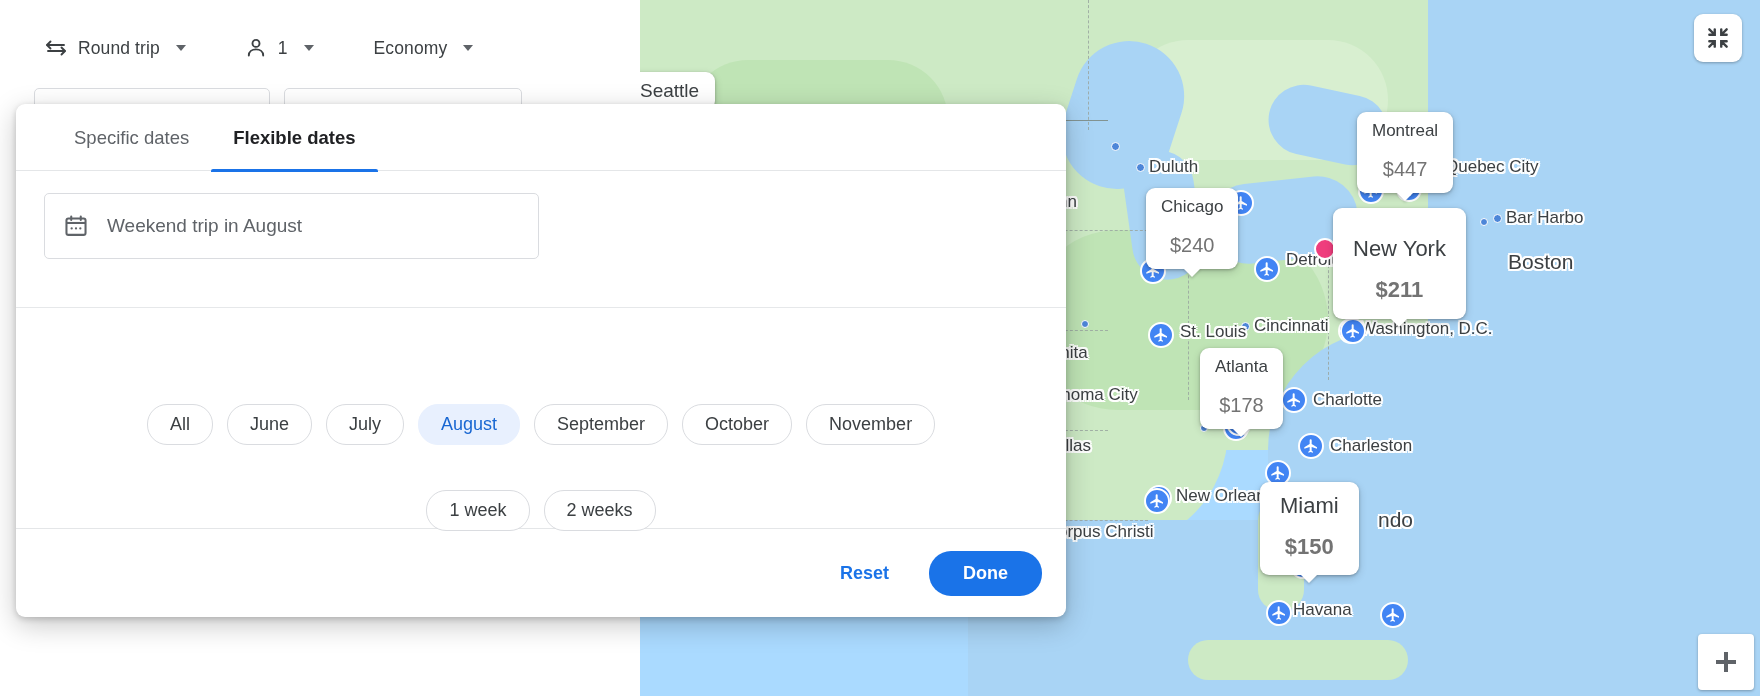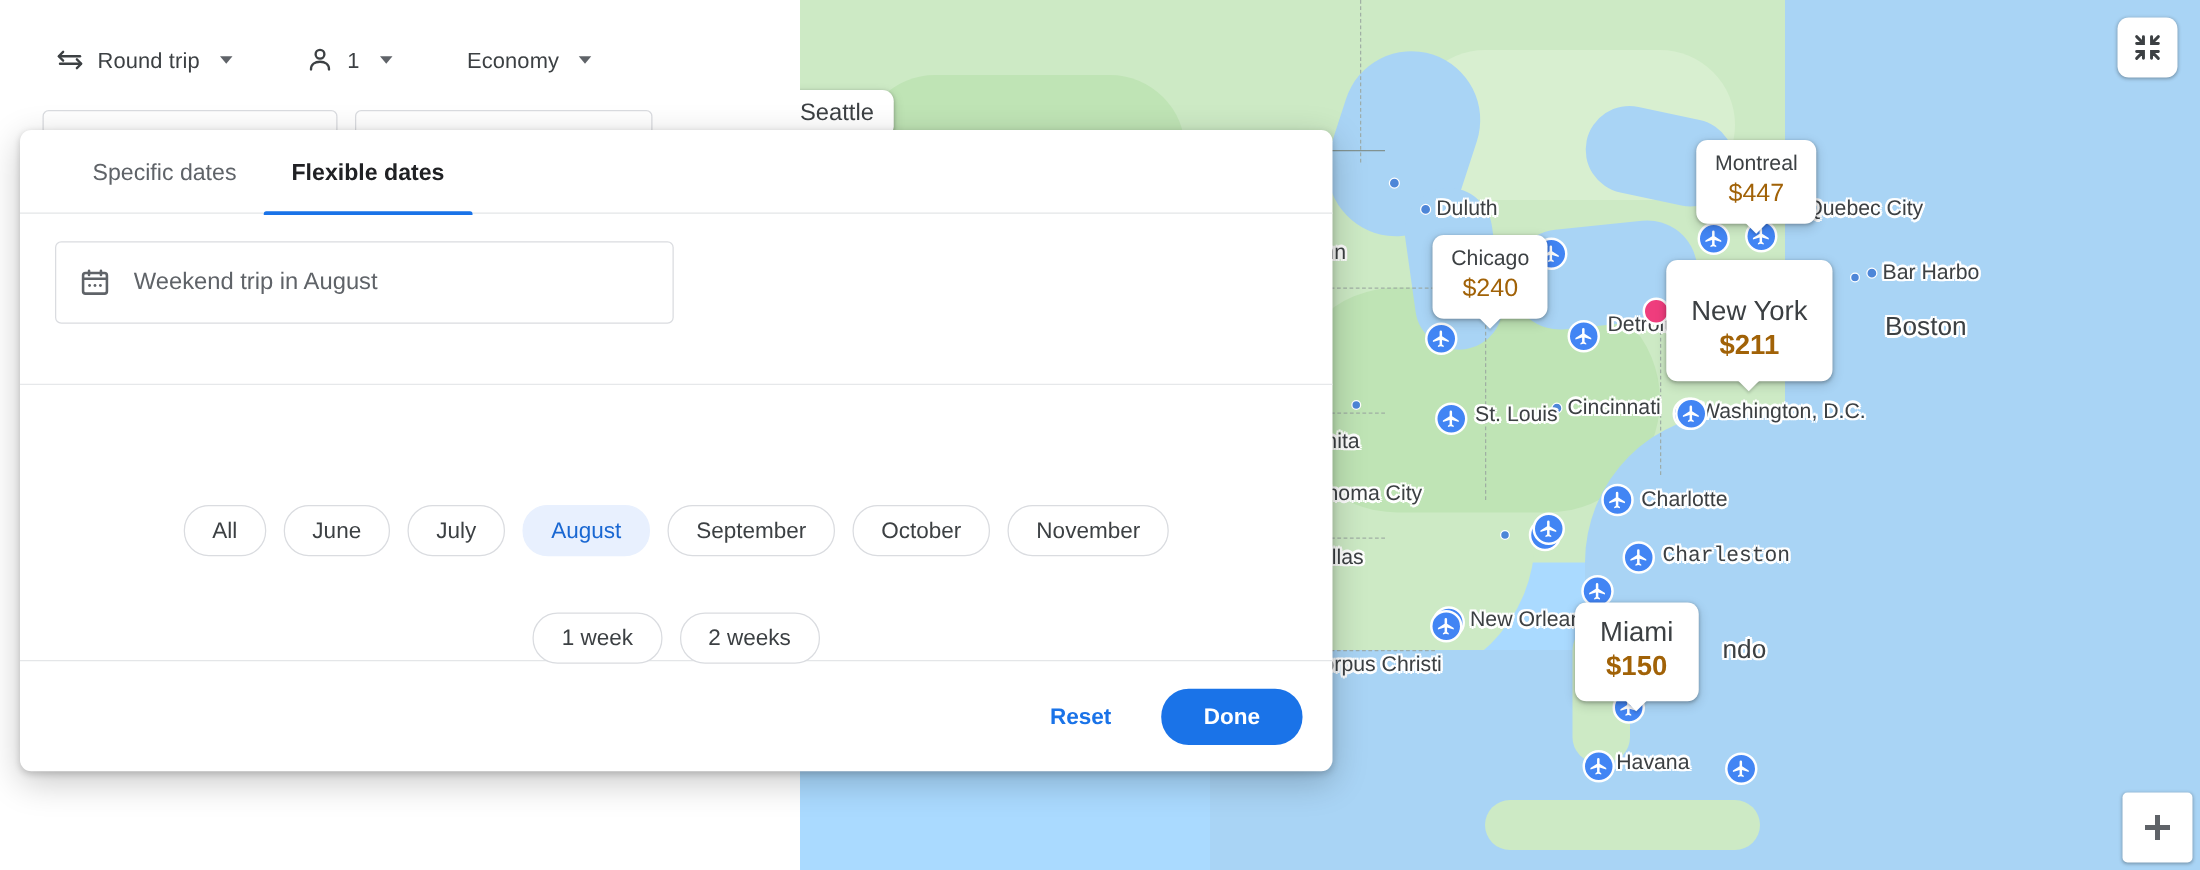--- a/index.html
+++ b/index.html
@@ -89,21 +89,21 @@
   .airport svg { width: 16px; height: 16px; fill: #ffffff; }
 
   
   .price-pill {
     position: absolute; background:#fff; border-radius: 9px;
     padding: 9px 15px 11px 15px; text-align:center;
     box-shadow: 0 1px 3px rgba(0,0,0,.26), 0 3px 9px rgba(0,0,0,.16);
     z-index: 12; cursor:pointer; white-space: nowrap;
   }
   .price-pill .pc { font-size: 17px; color:#3c4043; line-height:1.15; }
-  .price-pill .pp { font-size: 20px; color:#a16207; line-height:1.3; margin-top:1px;}
+  .price-pill .pp { font-size: 20px; color:#737373; line-height:1.3; margin-top:15px;}
   .price-pill.lg .pc { font-size: 22px; }
   .price-pill.lg .pp { font-size: 22px; font-weight: bold; }
   .price-pill .tail {
     position:absolute; left:50%; margin-left:-9px; bottom:-8px;
     width:0;height:0; border-left:9px solid transparent;
     border-right:9px solid transparent; border-top:9px solid #fff;
     filter: drop-shadow(0 2px 1px rgba(0,0,0,.14));
   }
   .label-pill {
     position:absolute; background:#fff; border-radius: 9px;
@@ -381,21 +381,21 @@
       </div>
       <div class="city" style="left:480px;top:385px;">
         <span>lahoma City</span>
       </div>
       <div class="city" style="left:488px;top:436px;">
         <span>allas</span>
       </div>
       <div class="city" style="left:745px;top:390px;">
         <span>Charlotte</span>
       </div>
-      <div class="city" style="left:762px;top:436px;font-family:Liberation Mono, monospace;">
+      <div class="city" style="left:762px;top:436px;">
         <span>Charleston</span>
       </div>
       <div class="city" style="left:608px;top:486px;">
         <span>New Orleans</span>
       </div>
       <div class="city big" style="left:770px;top:508px;">
         <span>ndo</span>
       </div>
       <div class="city" style="left:725px;top:600px;">
         <span>Havana</span>
@@ -419,20 +419,25 @@
         <div class="pp">$240</div>
         <div class="tail"></div>
       </div>
 
       <div class="price-pill lg" style="left:765px;top:208px;padding:28px 20px 14px 20px;">
         <div class="pc">New York</div>
         <div class="pp">$211</div>
         <div class="tail"></div>
       </div>
 
+      <div class="price-pill" style="left:632px;top:348px;">
+        <div class="pc">Atlanta</div>
+        <div class="pp">$178</div>
+        <div class="tail"></div>
+      </div>
 
       <div class="price-pill lg" style="left:692px;top:482px;padding:11px 20px 13px 20px;">
         <div class="pc">Miami</div>
         <div class="pp">$150</div>
         <div class="tail"></div>
       </div>
     </div>
 
     <div class="map-btn" id="collapse-btn">
       <svg width="26" height="26" viewBox="0 0 24 24">

